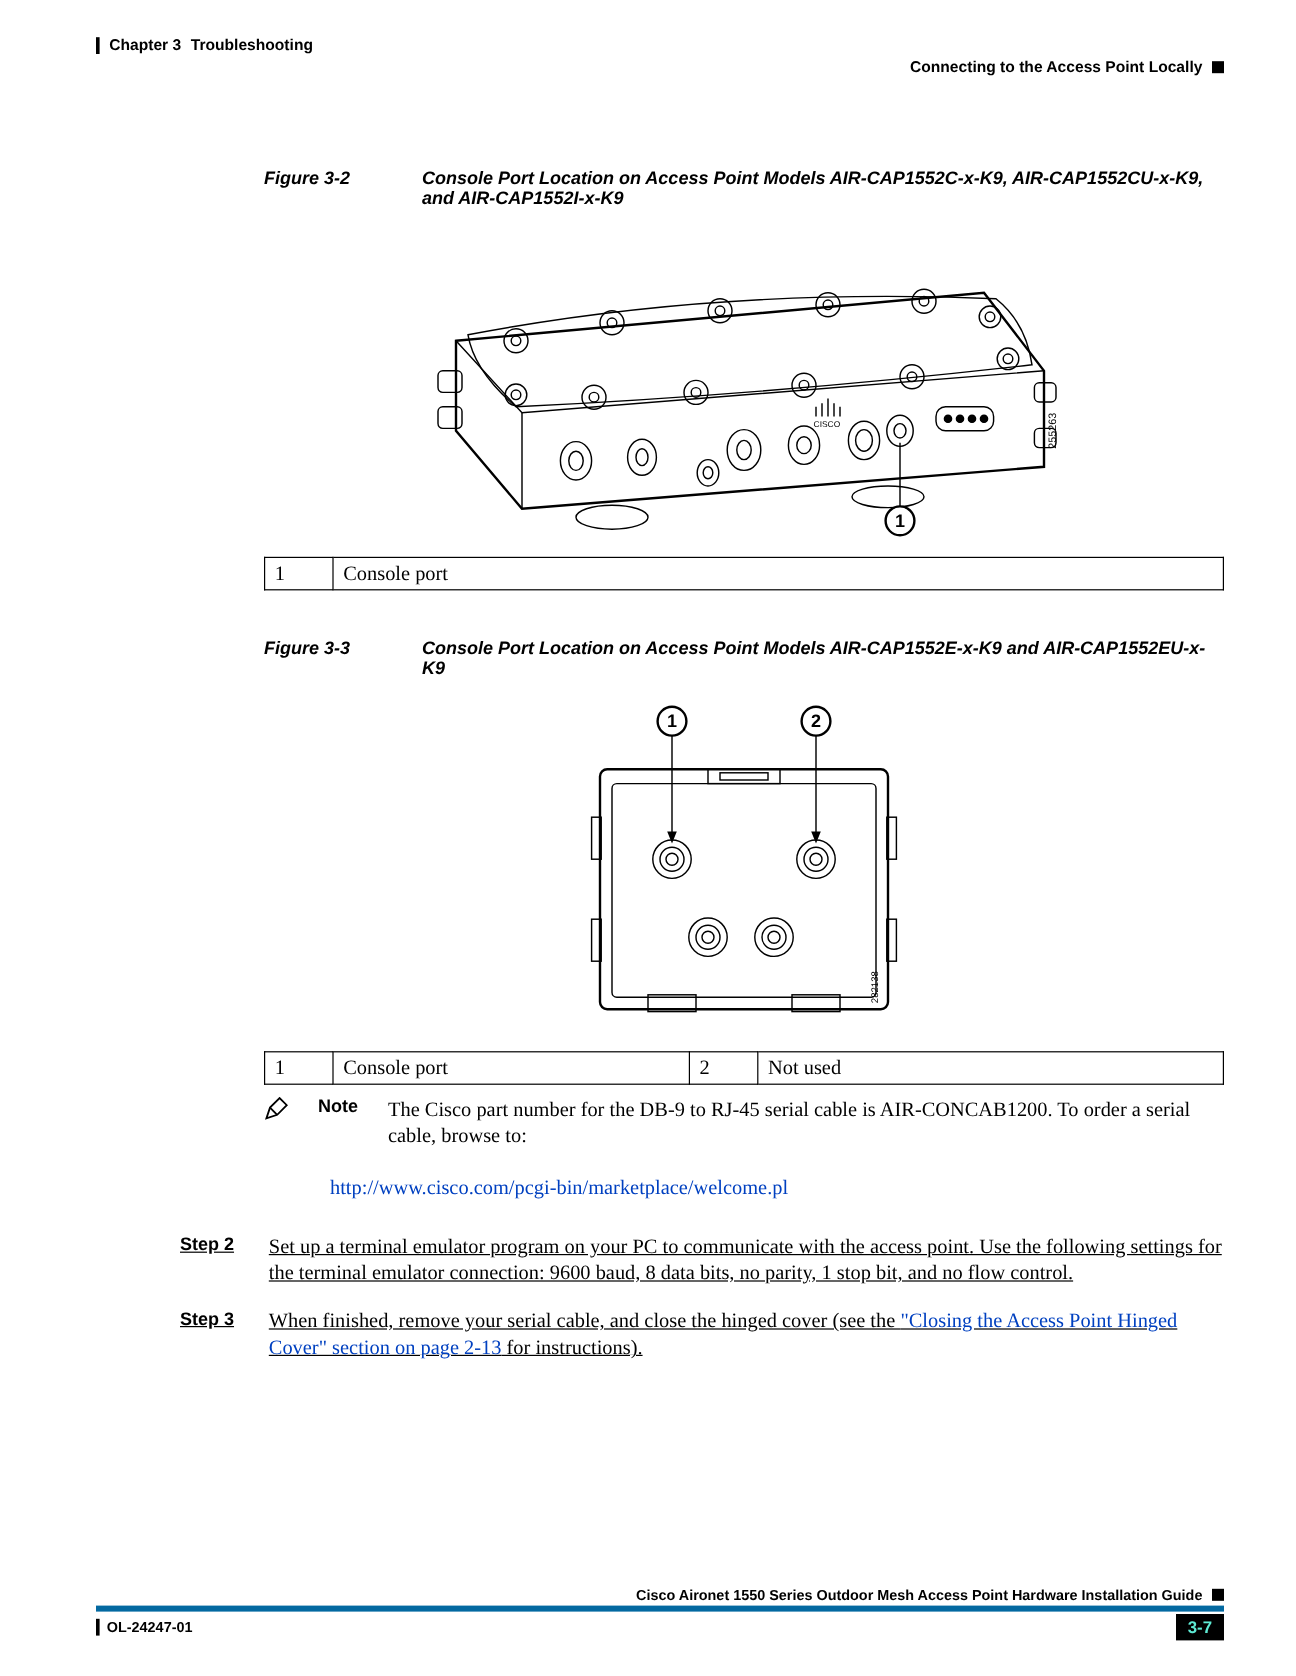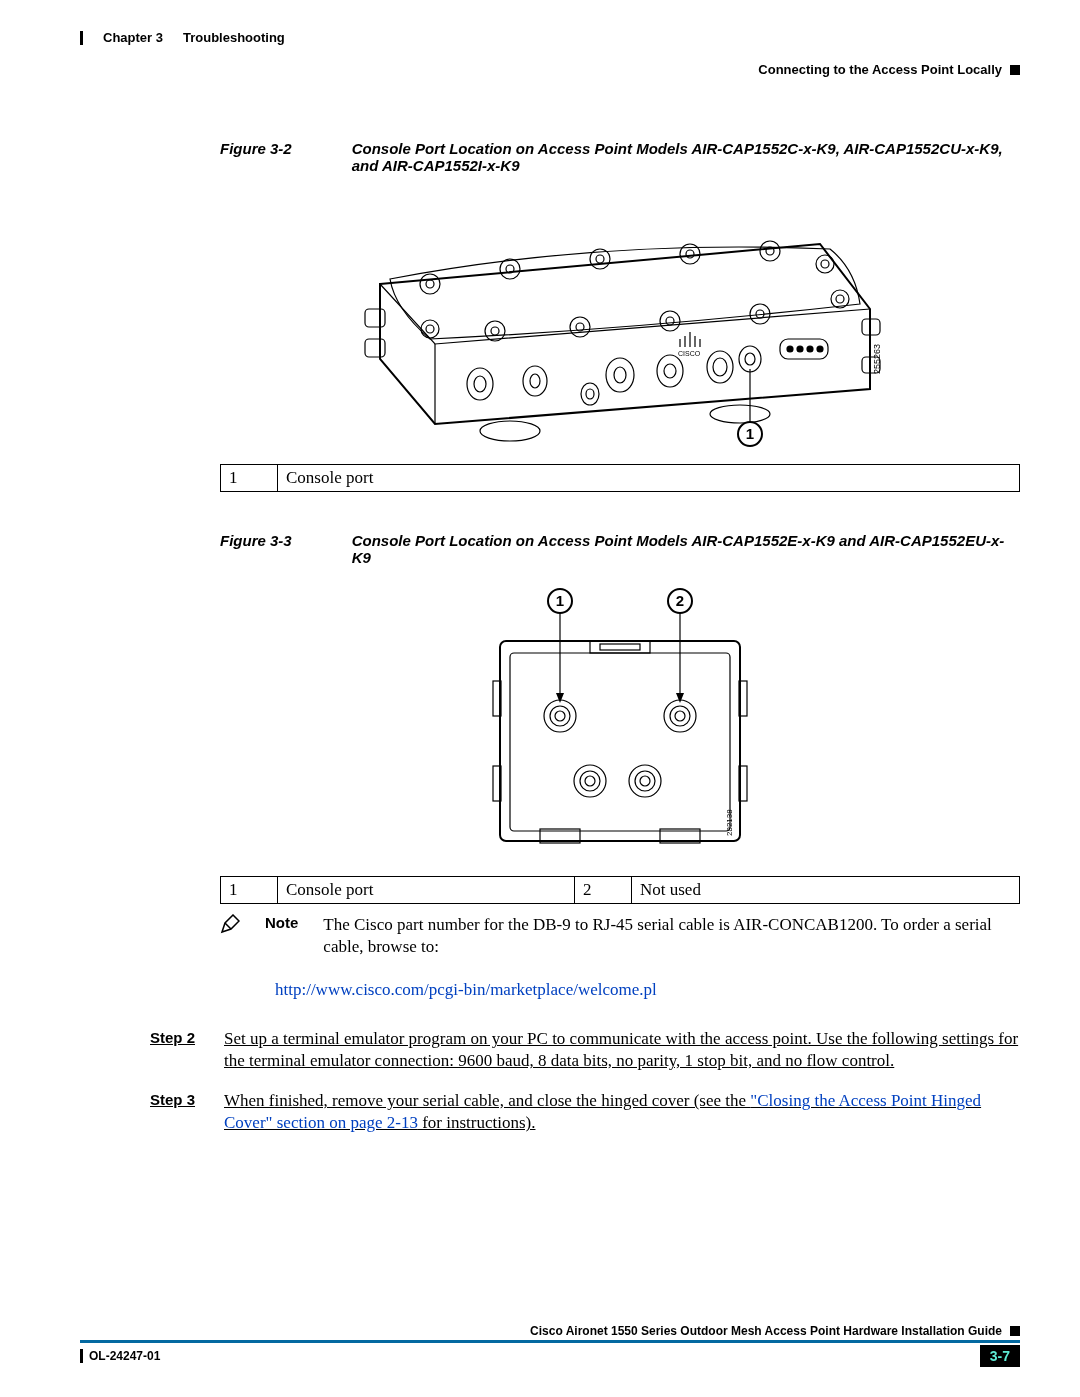--- a/index.html
+++ b/index.html
@@ -22,34 +22,34 @@
   .top-area {
     position: relative;
     height: 50px;
   }
   .chapter-line {
     position: absolute;
     left: 0;
     top: 0;
     display: flex;
     align-items: center;
-    gap: 20px;
+    gap: 8px;
     font-family: Arial, Helvetica, sans-serif;
     font-weight: bold;
     font-size: 13px;
   }
   .vbar-left {
     width: 3px;
     height: 14px;
     background: #000;
   }
   .section-line {
     position: absolute;
     right: 0;
-    top: 32px;
+    top: 18px;
     display: flex;
     align-items: center;
     gap: 8px;
     font-family: Arial, Helvetica, sans-serif;
     font-weight: bold;
     font-size: 13px;
   }
   .sq-marker {
     width: 10px;
     height: 10px;
@@ -151,21 +151,21 @@
     position: absolute;
     bottom: 30px;
     left: 80px;
     right: 60px;
   }
   .footer-line1 {
     display: flex;
     justify-content: flex-end;
     align-items: center;
     gap: 8px;
-    border-bottom: 3px solid #0369a1;
+    border-bottom: 5px solid #0369a1;
     padding-bottom: 2px;
   }
   .footer-title {
     font-family: Arial, Helvetica, sans-serif;
     font-weight: bold;
     font-size: 12px;
   }
   .footer-line2 {
     display: flex;
     justify-content: space-between;

